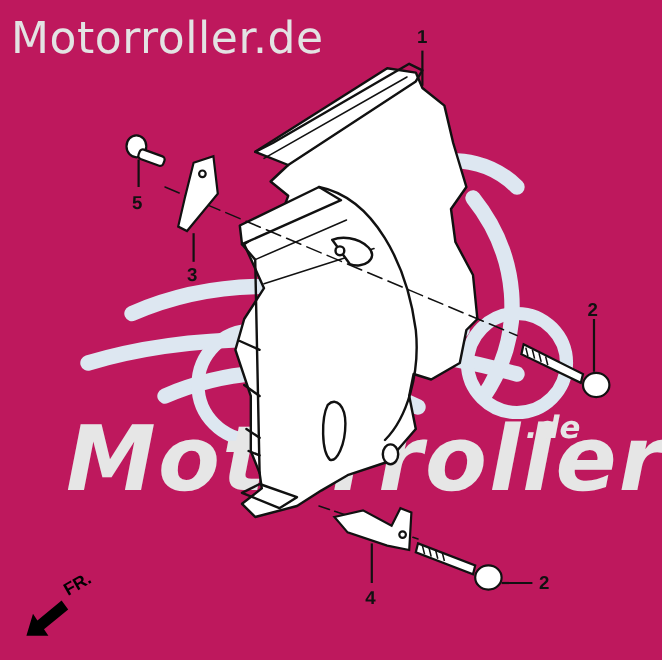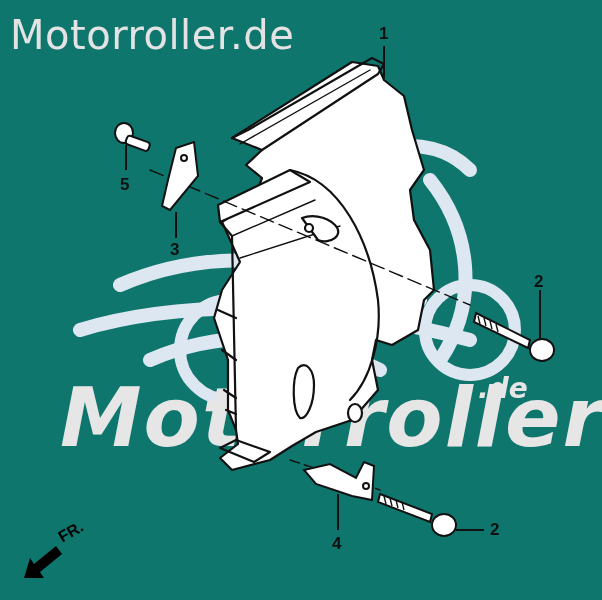--- a/index.html
+++ b/index.html
@@ -1,16 +1,16 @@
 <!DOCTYPE html>
 <html><head>
 <meta charset="utf-8">
 <style>
   html, body { margin:0; padding:0; background:#ffffff; }
-  .stage { position:relative; width:602px; height:600px; overflow:hidden; background:#0f766e; font-family:"Liberation Sans", sans-serif; }
+  .stage { position:relative; width:602px; height:600px; overflow:hidden; background:#be185d; font-family:"Liberation Sans", sans-serif; }
   .wm-top { position:absolute; left:10px; top:12px; font-family:"DejaVu Sans", sans-serif; font-size:40px; color:#e3e3e3; letter-spacing:0.5px; }
   .wm-big { position:absolute; left:60px; top:370px; font-family:"DejaVu Sans", sans-serif; font-size:82px; font-weight:bold; font-style:italic; color:#e6e6e6; letter-spacing:2px; }
   .wm-de { position:absolute; left:478px; top:372px; font-family:"DejaVu Sans", sans-serif; font-size:28px; font-style:italic; font-weight:bold; color:#e6e6e6; }
   svg.art { position:absolute; left:0; top:0; }
   .callout { position:absolute; font-family:"Liberation Sans", sans-serif; font-size:17px; font-weight:bold; color:#111; }
   .fr { position:absolute; left:58px; top:523px; font-family:"Liberation Sans", sans-serif; font-size:16px; font-weight:900; color:#000; transform:rotate(-30deg); }
 </style>
 </head>
 <body>
 

